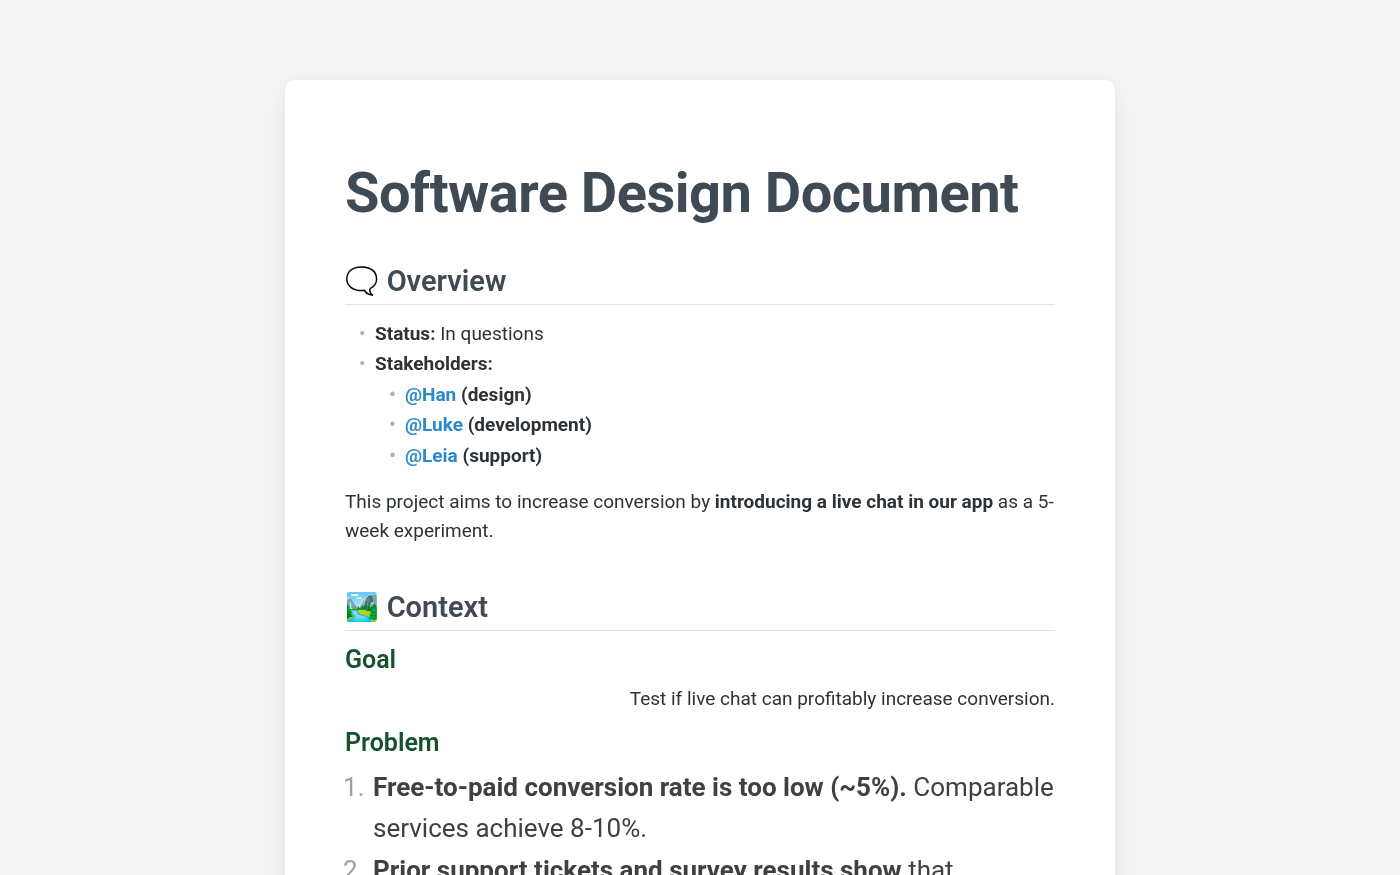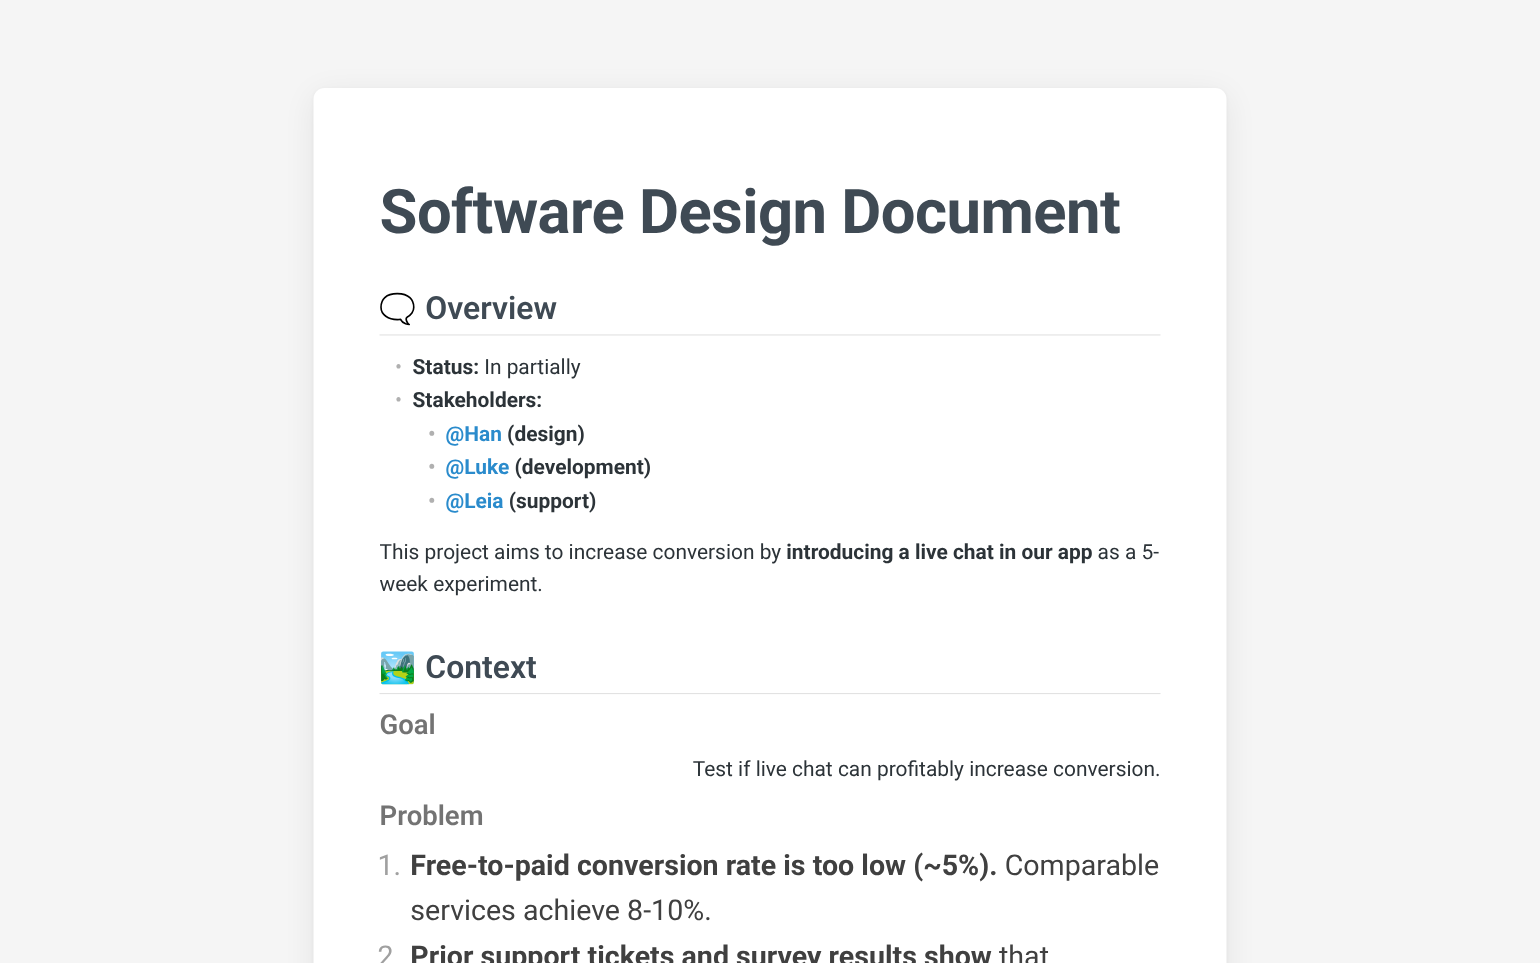--- a/index.html
+++ b/index.html
@@ -91,21 +91,21 @@
     }
     .body-paragraph {
       font-size: 19px;
       line-height: 1.55;
       color: #2c3338;
       margin-bottom: 44px;
     }
     .subsection-heading {
       font-size: 25px;
       font-weight: 600;
-      color: #737373;
+      color: #14532d;
       margin-bottom: 10px;
       margin-top: 4px;
     }
     .sub-paragraph {
       font-size: 19px;
       line-height: 1.55;
       color: #2c3338;
       margin-bottom: 15px;
       text-align: right;
     }
@@ -132,21 +132,21 @@
   <h1 class="doc-title">Software Design Document</h1>
 
   <h2 class="section-heading">
     <span class="emoji">🗨️</span>
     <span>Overview</span>
   </h2>
 
   <ul class="bullet-list">
     <li>
       <span class="bold">Status:</span>
-      <span>In partially</span>
+      <span>In questions</span>
     </li>
     <li>
       <span class="bold">Stakeholders:</span>
       <ul>
         <li>
           <span class="mention">@Han</span>
           <span>(design)</span>
         </li>
         <li>
           <span class="mention">@Luke</span>

